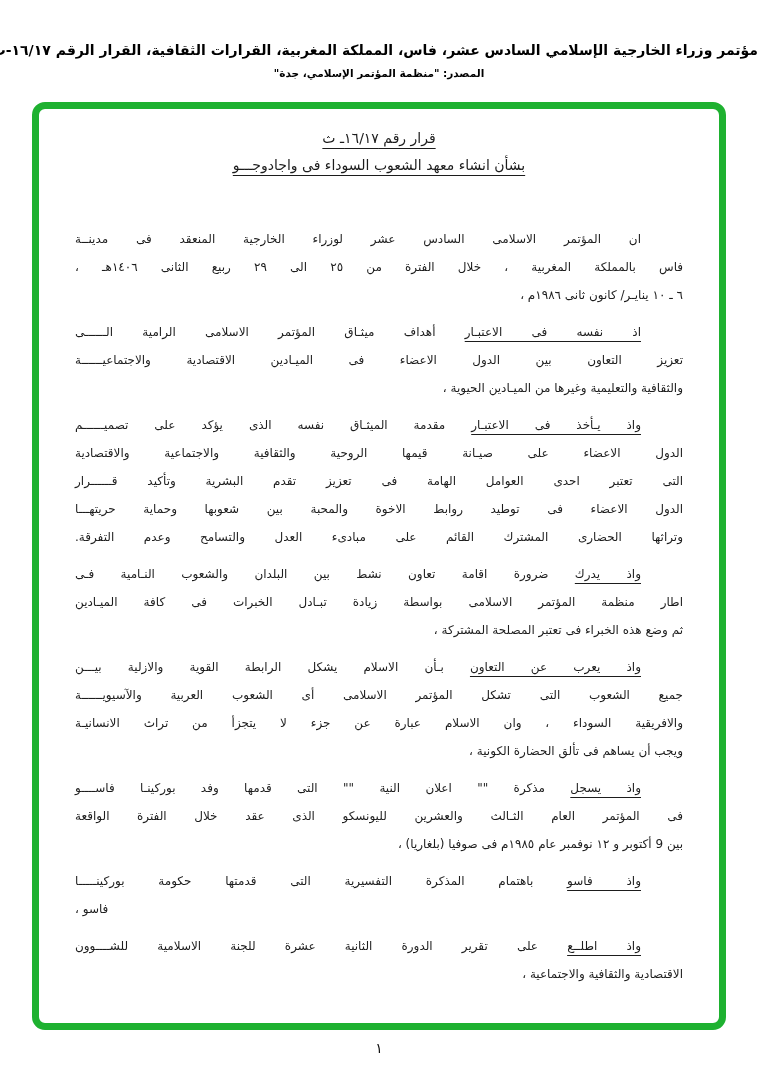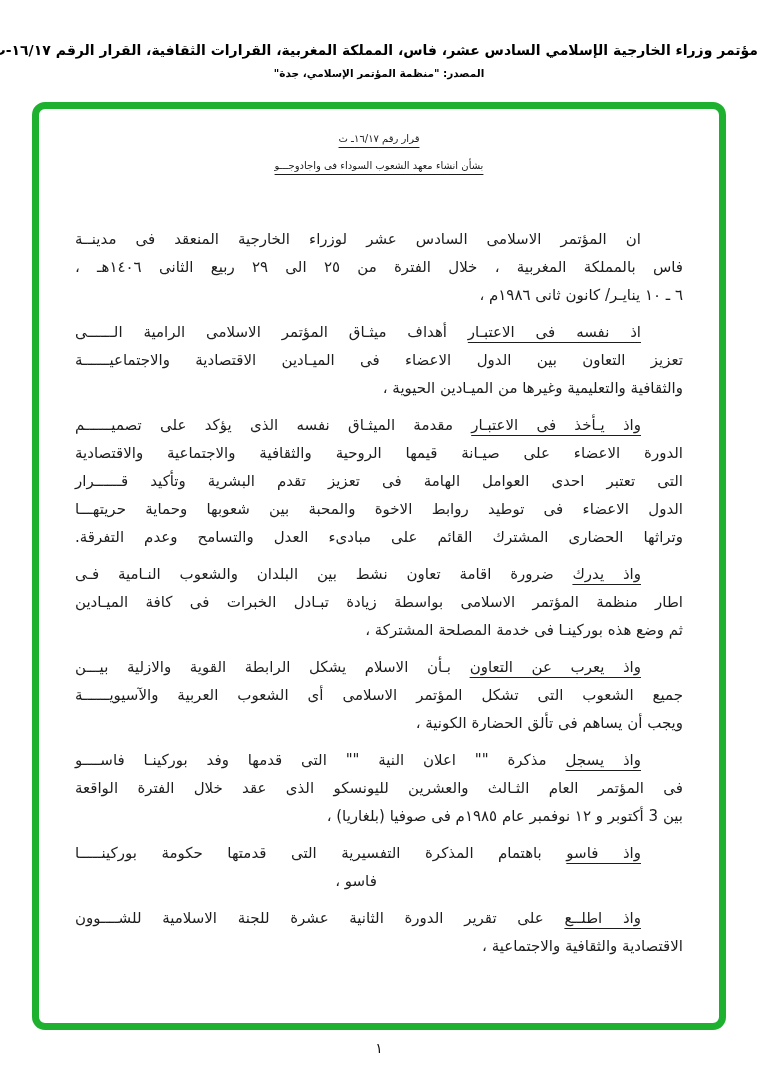--- a/index.html
+++ b/index.html
@@ -41,46 +41,46 @@
     background: #ffffff;
     overflow: hidden;
   }
   .doc-content {
     padding: 12px 36px 0 36px;
     direction: rtl;
   }
   
   .doc-title {
     text-align: center;
-    font-size: 10px;
+    font-size: 14px;
     line-height: 27px;
     margin: 4px 0 46px 0;
   }
   .title-line { white-space: nowrap; }
   .u {
     text-decoration: underline;
     text-underline-offset: 5px;
     text-decoration-thickness: 1px;
   }
   
   .para {
-    font-size: 15px;
+    font-size: 12px;
     line-height: 28px;
     margin: 0 0 9px 0;
     color: #1d1d1d;
   }
   .line { display: block; min-height: 28px; }
   .line.fill {
     text-align: justify;
     text-align-last: justify;
     text-justify: inter-word;
   }
   .line.first { text-indent: 42px; }
   .line.short-left  { text-align: right;  padding-left: 40px; }
-  .line.short-right { text-align: center; padding-right: 46px; }
+  .line.short-right { text-align: left; padding-right: 46px; }
   .lead {
     text-decoration: underline;
     text-underline-offset: 5px;
     text-decoration-thickness: 1px;
   }
   
   .page-number {
     position: absolute;
     top: 1040px; left: 0; right: 0;
     text-align: center;
@@ -116,39 +116,40 @@
             <div class="line fill">فاس بالمملكة المغربية ، خلال الفترة من ٢٥ الى ٢٩ ربيع الثانى ١٤٠٦هـ ،</div>
             <div class="line short-left">٦ ـ ١٠ ينايـر/ كانون ثانى ١٩٨٦م ،</div>
           </div>
           <div class="para">
             <div class="line fill first"><span class="lead">اذ نفسه فى الاعتبـار</span> أهداف ميثـاق المؤتمر الاسلامى الرامية الــــــى</div>
             <div class="line fill">تعزيز التعاون بين الدول الاعضاء فى الميـادين الاقتصادية والاجتماعيــــــة</div>
             <div class="line short-left">والثقافية والتعليمية وغيرها من الميـادين الحيوية ،</div>
           </div>
           <div class="para">
             <div class="line fill first"><span class="lead">واذ يـأخذ فى الاعتبـار</span> مقدمة الميثـاق نفسه الذى يؤكد على تصميــــــم</div>
-            <div class="line fill">الدورة الاعضاء على صيـانة قيمها الروحية والثقافية والاجتماعية والاقتصادية</div>
+            <div class="line fill">الدول الاعضاء على صيـانة قيمها الروحية والثقافية والاجتماعية والاقتصادية</div>
             <div class="line fill">التى تعتبر احدى العوامل الهامة فى تعزيز تقدم البشرية وتأكيد قــــــرار</div>
             <div class="line fill">الدول الاعضاء فى توطيد روابط الاخوة والمحبة بين شعوبها وحماية حريتهـــا</div>
             <div class="line fill">وتراثها الحضارى المشترك القائم على مبادىء العدل والتسامح وعدم التفرقة.</div>
           </div>
           <div class="para">
             <div class="line fill first"><span class="lead">واذ يدرك</span> ضرورة اقامة تعاون نشط بين البلدان والشعوب النـامية فـى</div>
             <div class="line fill">اطار منظمة المؤتمر الاسلامى بواسطة زيادة تبـادل الخبرات فى كافة الميـادين</div>
-            <div class="line short-left">ثم وضع هذه بوركينـا فى خدمة المصلحة المشتركة ،</div>
+            <div class="line short-left">ثم وضع هذه الخبراء فى تعتبر المصلحة المشتركة ،</div>
           </div>
           <div class="para">
             <div class="line fill first"><span class="lead">واذ يعرب عن التعاون</span> بـأن الاسلام يشكل الرابطة القوية والازلية بيـــن</div>
             <div class="line fill">جميع الشعوب التى تشكل المؤتمر الاسلامى أى الشعوب العربية والآسيويــــــة</div>
+            <div class="line fill">والافريقية السوداء ، وان الاسلام عبارة عن جزء لا يتجزأ من تراث الانسانيـة</div>
             <div class="line short-left">ويجب أن يساهم فى تألق الحضارة الكونية ،</div>
           </div>
           <div class="para">
             <div class="line fill first"><span class="lead">واذ يسجل</span> مذكرة "" اعلان النية "" التى قدمها وفد بوركينـا فاســــو</div>
             <div class="line fill">فى المؤتمر العام الثـالث والعشرين لليونسكو الذى عقد خلال الفترة الواقعة</div>
-            <div class="line short-left">بين 3 أكتوبر و ١٢ نوفمبر عام ١٩٨٥م فى صوفيا (بلغاريا) ،</div>
+            <div class="line short-left">بين 9 أكتوبر و ١٢ نوفمبر عام ١٩٨٥م فى صوفيا (بلغاريا) ،</div>
           </div>
           <div class="para">
             <div class="line fill first"><span class="lead">واذ فاسو</span> باهتمام المذكرة التفسيرية التى قدمتها حكومة بوركينـــــا</div>
             <div class="line short-right">فاسو ،</div>
           </div>
           <div class="para">
             <div class="line fill first"><span class="lead">واذ اطلــع</span> على تقرير الدورة الثانية عشرة للجنة الاسلامية للشــــوون</div>
             <div class="line short-left">الاقتصادية والثقافية والاجتماعية ،</div>
           </div>
         </div>

